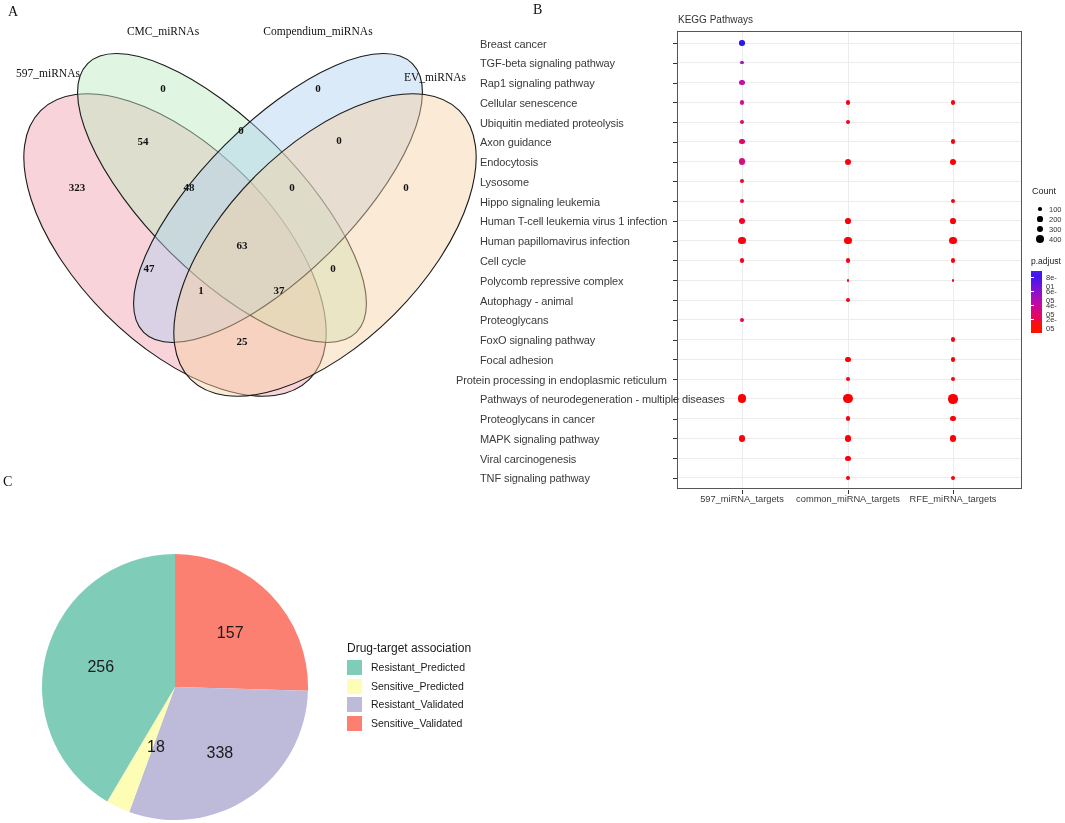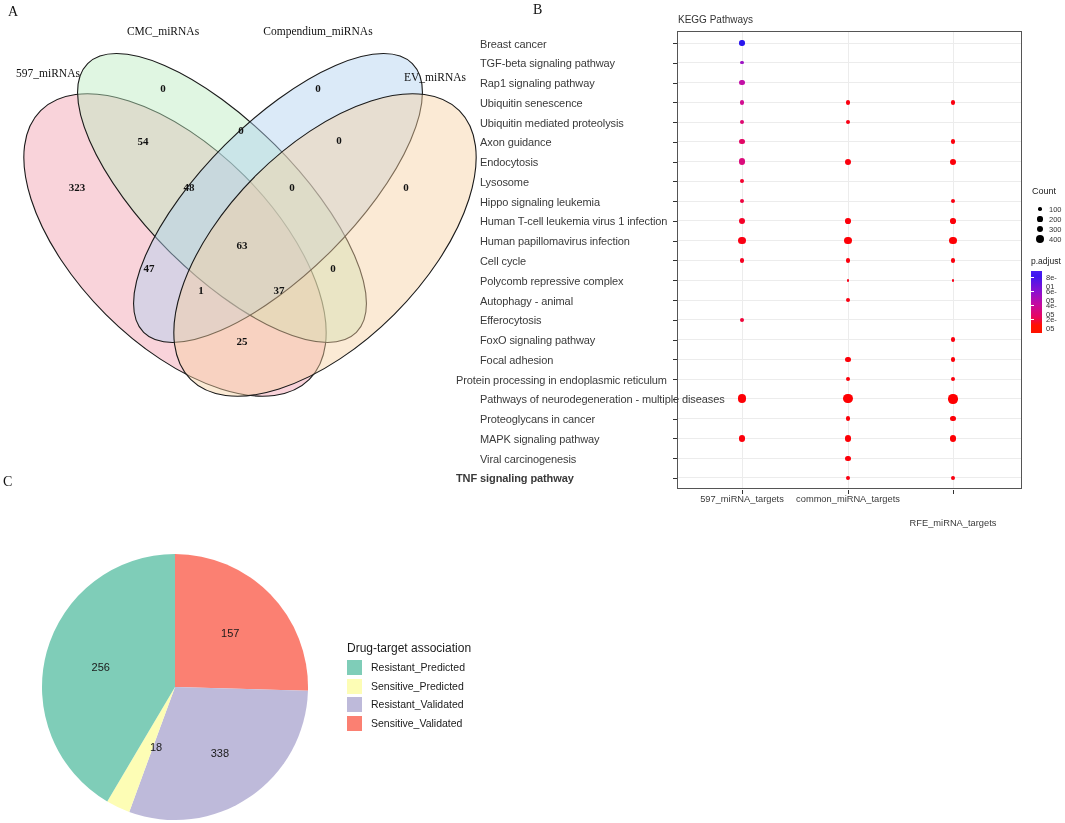--- a/index.html
+++ b/index.html
@@ -17,21 +17,21 @@
   .xcol-label{position:absolute;width:150px;text-align:center;font-size:9.3px;color:#3a3a3a;}
   .dot{position:absolute;border-radius:50%;}
   .legend-title{position:absolute;font-size:9px;color:#1a1a1a;}
   .legend-count-label{position:absolute;font-size:7.5px;color:#333;}
   .legend-count-dot{position:absolute;border-radius:50%;background:#000;}
   .grad-bar{position:absolute;left:1031px;top:271px;width:11px;height:62px;
     background:linear-gradient(to bottom,#4A1DF2 0%,#3F16F0 8%,#8A10D0 33%,#C30AA2 53%,#E70560 74%,#FF1100 88%,#FF1100 100%);}
   .grad-tick-label{position:absolute;left:1046px;font-size:7.5px;color:#333;}
   .grad-tick{position:absolute;left:1031px;width:3px;height:1px;background:#fff;}
   
-  .pie-value{position:absolute;font-size:11px;color:#1a1a1a;transform:translate(-50%,-50%);}
+  .pie-value{position:absolute;font-size:16px;color:#1a1a1a;transform:translate(-50%,-50%);}
   .pielegend-title{position:absolute;left:347px;top:641px;font-size:12px;color:#1a1a1a;}
   .pielegend-swatch{position:absolute;left:347px;width:15px;height:15px;}
   .pielegend-label{position:absolute;left:371px;font-size:10.5px;color:#1a1a1a;}
   svg text{font-family:"Liberation Serif",serif;}
 </style>
 </head>
 <body>
 
 <div id="canvas">
   <div class="panel-letter" style="left:8px;top:4px;">A</div>
@@ -96,21 +96,21 @@
       </div>
     <div class="frame"></div>
     <div id="dp-marks">
         <div class="tick" style="left: 673px; top: 43px; width: 4px; height: 1px;"></div>
         <div class="pathway-label" style="left: 480px; top: 37.5px;">Breast cancer</div>
         <div class="tick" style="left: 673px; top: 62.77px; width: 4px; height: 1px;"></div>
         <div class="pathway-label" style="left: 480px; top: 57.27px;">TGF-beta signaling pathway</div>
         <div class="tick" style="left: 673px; top: 82.54px; width: 4px; height: 1px;"></div>
         <div class="pathway-label" style="left: 480px; top: 77.04px;">Rap1 signaling pathway</div>
         <div class="tick" style="left: 673px; top: 102.31px; width: 4px; height: 1px;"></div>
-        <div class="pathway-label" style="left: 480px; top: 96.81px;">Ubiquitin senescence</div>
+        <div class="pathway-label" style="left: 480px; top: 96.81px;">Cellular senescence</div>
         <div class="tick" style="left: 673px; top: 122.08px; width: 4px; height: 1px;"></div>
         <div class="pathway-label" style="left: 480px; top: 116.58px;">Ubiquitin mediated proteolysis</div>
         <div class="tick" style="left: 673px; top: 141.85px; width: 4px; height: 1px;"></div>
         <div class="pathway-label" style="left: 480px; top: 136.35px;">Axon guidance</div>
         <div class="tick" style="left: 673px; top: 161.62px; width: 4px; height: 1px;"></div>
         <div class="pathway-label" style="left: 480px; top: 156.12px;">Endocytosis</div>
         <div class="tick" style="left: 673px; top: 181.39px; width: 4px; height: 1px;"></div>
         <div class="pathway-label" style="left: 480px; top: 175.89px;">Lysosome</div>
         <div class="tick" style="left: 673px; top: 201.16px; width: 4px; height: 1px;"></div>
         <div class="pathway-label" style="left: 480px; top: 195.66px;">Hippo signaling leukemia</div>
@@ -118,43 +118,43 @@
         <div class="pathway-label" style="left: 480px; top: 215.43px;">Human T-cell leukemia virus 1 infection</div>
         <div class="tick" style="left: 673px; top: 240.7px; width: 4px; height: 1px;"></div>
         <div class="pathway-label" style="left: 480px; top: 235.2px;">Human papillomavirus infection</div>
         <div class="tick" style="left: 673px; top: 260.47px; width: 4px; height: 1px;"></div>
         <div class="pathway-label" style="left: 480px; top: 254.97px;">Cell cycle</div>
         <div class="tick" style="left: 673px; top: 280.24px; width: 4px; height: 1px;"></div>
         <div class="pathway-label" style="left: 480px; top: 274.74px;">Polycomb repressive complex</div>
         <div class="tick" style="left: 673px; top: 300.01px; width: 4px; height: 1px;"></div>
         <div class="pathway-label" style="left: 480px; top: 294.51px;">Autophagy - animal</div>
         <div class="tick" style="left: 673px; top: 319.78px; width: 4px; height: 1px;"></div>
-        <div class="pathway-label" style="left: 480px; top: 314.28px;">Efferocytosis</div>
+        <div class="pathway-label" style="left: 480px; top: 314.28px;">Proteoglycans</div>
         <div class="tick" style="left: 673px; top: 339.55px; width: 4px; height: 1px;"></div>
         <div class="pathway-label" style="left: 480px; top: 334.05px;">FoxO signaling pathway</div>
         <div class="tick" style="left: 673px; top: 359.32px; width: 4px; height: 1px;"></div>
         <div class="pathway-label" style="left: 480px; top: 353.82px;">Focal adhesion</div>
         <div class="tick" style="left: 673px; top: 379.09px; width: 4px; height: 1px;"></div>
         <div class="pathway-label" style="left: 456px; top: 373.59px;">Protein processing in endoplasmic reticulum</div>
         <div class="tick" style="left: 673px; top: 398.86px; width: 4px; height: 1px;"></div>
         <div class="pathway-label" style="left: 480px; top: 393.36px;">Pathways of neurodegeneration - multiple diseases</div>
         <div class="tick" style="left: 673px; top: 418.63px; width: 4px; height: 1px;"></div>
         <div class="pathway-label" style="left: 480px; top: 413.13px;">Proteoglycans in cancer</div>
         <div class="tick" style="left: 673px; top: 438.4px; width: 4px; height: 1px;"></div>
         <div class="pathway-label" style="left: 480px; top: 432.9px;">MAPK signaling pathway</div>
         <div class="tick" style="left: 673px; top: 458.17px; width: 4px; height: 1px;"></div>
         <div class="pathway-label" style="left: 480px; top: 452.67px;">Viral carcinogenesis</div>
         <div class="tick" style="left: 673px; top: 477.94px; width: 4px; height: 1px;"></div>
-        <div class="pathway-label" style="left: 456px; top: 472.44px; font-weight: bold;">TNF signaling pathway</div>
+        <div class="pathway-label" style="left: 480px; top: 472.44px;">TNF signaling pathway</div>
         <div class="tick" style="left: 742px; top: 490px; width: 1px; height: 4px;"></div>
         <div class="xcol-label" style="left: 667px; top: 494px;">597_miRNA_targets</div>
         <div class="tick" style="left: 848px; top: 490px; width: 1px; height: 4px;"></div>
         <div class="xcol-label" style="left: 773px; top: 494px;">common_miRNA_targets</div>
         <div class="tick" style="left: 953px; top: 490px; width: 1px; height: 4px;"></div>
-        <div class="xcol-label" style="left: 878px; top: 494px; margin-top: 24px;">RFE_miRNA_targets</div>
+        <div class="xcol-label" style="left: 878px; top: 494px;">RFE_miRNA_targets</div>
         <div class="dot" style="left: 739.35px; top: 40.35px; width: 5.3px; height: 5.3px; background: rgb(42, 22, 238);"></div>
         <div class="dot" style="left: 740.308px; top: 61.0783px; width: 3.38333px; height: 3.38333px; background: rgb(158, 21, 196);"></div>
         <div class="dot" style="left: 739.1px; top: 79.64px; width: 5.8px; height: 5.8px; background: rgb(194, 15, 166);"></div>
         <div class="dot" style="left: 739.683px; top: 99.9933px; width: 4.63333px; height: 4.63333px; background: rgb(210, 13, 145);"></div>
         <div class="dot" style="left: 739.85px; top: 119.93px; width: 4.3px; height: 4.3px; background: rgb(222, 9, 113);"></div>
         <div class="dot" style="left: 739.475px; top: 139.325px; width: 5.05px; height: 5.05px; background: rgb(226, 7, 101);"></div>
         <div class="dot" style="left: 738.767px; top: 158.387px; width: 6.46667px; height: 6.46667px; background: rgb(219, 11, 123);"></div>
         <div class="dot" style="left: 740.1px; top: 179.49px; width: 3.8px; height: 3.8px; background: rgb(244, 2, 47);"></div>
         <div class="dot" style="left: 739.767px; top: 198.927px; width: 4.46667px; height: 4.46667px; background: rgb(238, 4, 64);"></div>
         <div class="dot" style="left: 739.017px; top: 217.947px; width: 5.96667px; height: 5.96667px; background: rgb(245, 1, 40);"></div>

